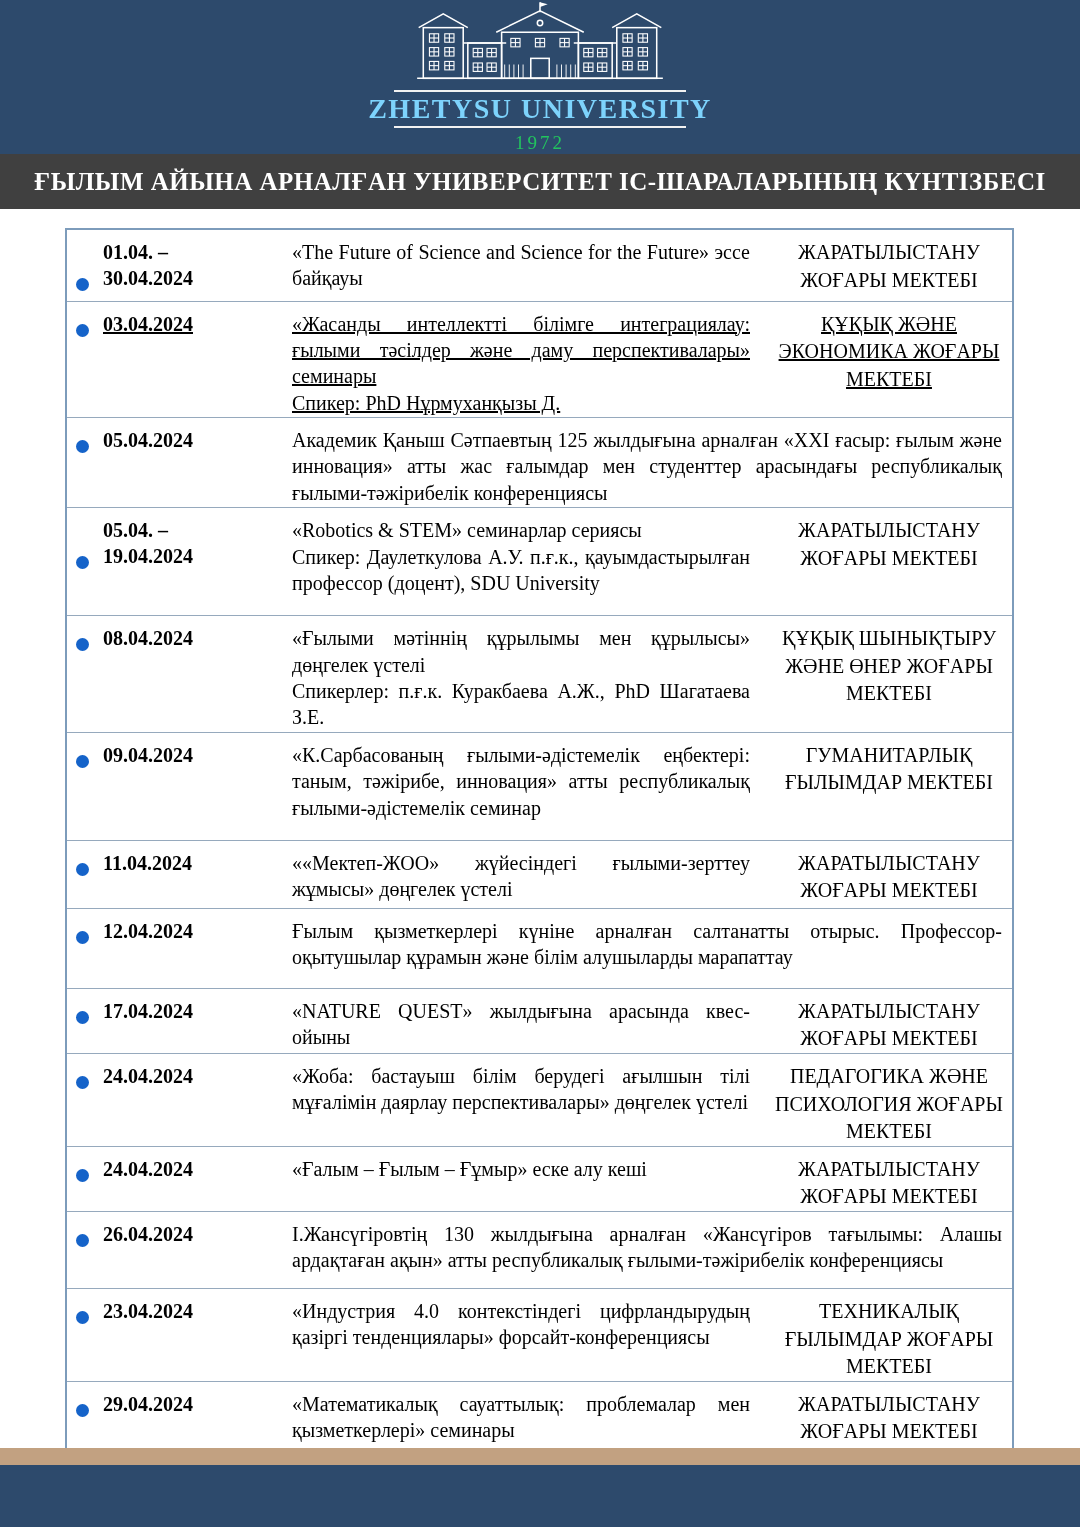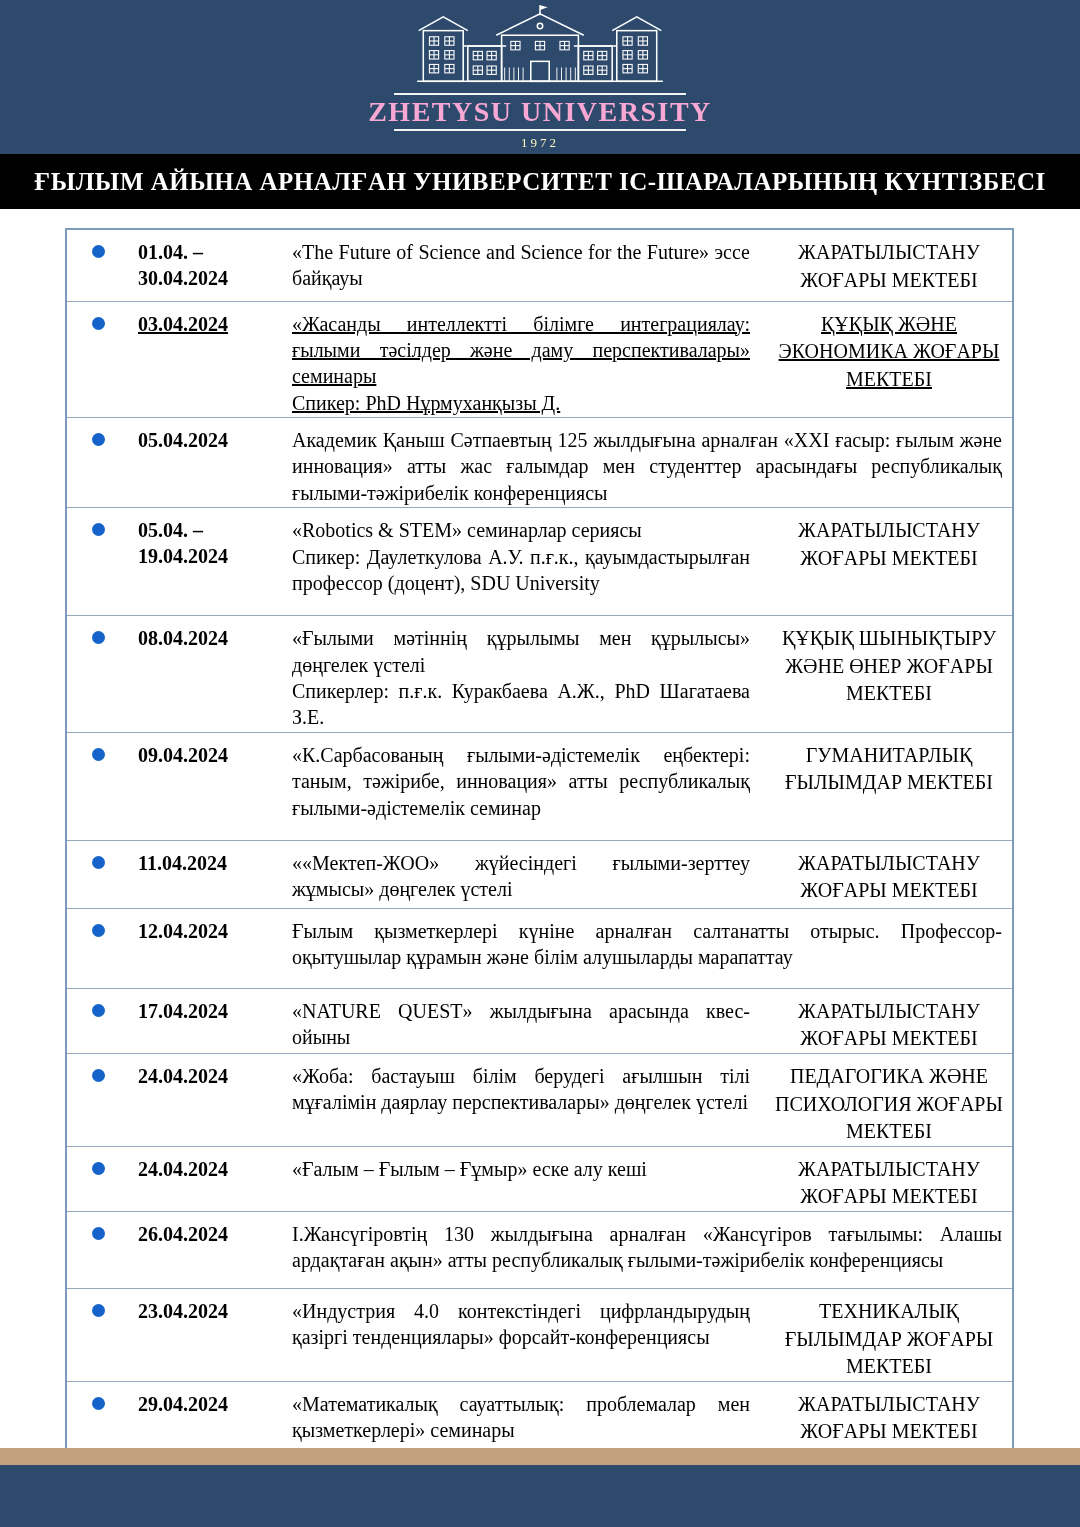--- a/index.html
+++ b/index.html
@@ -9,44 +9,44 @@
   }
   
   .header{
     background:#2d4a6c;height:154px;display:flex;flex-direction:column;
     align-items:center;justify-content:center;
   }
   .logo-block{display:flex;flex-direction:column;align-items:center;}
   .logo-svg{display:block;margin-bottom:2px;}
   .rule{width:292px;height:2px;background:#f2f2f2;margin:2px auto;}
   .uni-name{
-    color:#f9a8d4;font-weight:bold;font-size:28px;letter-spacing:1.5px;
+    color:#7dd3fc;font-weight:bold;font-size:28px;letter-spacing:1.5px;
     line-height:1.05;white-space:nowrap;
   }
-  .uni-year{color:#fef9c3;font-size:13px;letter-spacing:3px;margin-top:2px;}
+  .uni-year{color:#22c55e;font-size:19px;letter-spacing:3px;margin-top:2px;}
   
   .banner{
-    background:#000000;height:55px;display:flex;align-items:center;justify-content:center;
+    background:#404040;height:55px;display:flex;align-items:center;justify-content:center;
   }
   .banner-title{
     color:#ffffff;font-weight:bold;font-size:25px;letter-spacing:0.5px;white-space:nowrap;
   }
   
   .table-wrap{margin:19px 0 0 65px;}
   table.events{
     border-collapse:collapse;width:947px;table-layout:fixed;
     border:2px solid #7d9cbb;
   }
   table.events tr{border-bottom:1px solid #96a9bd;}
   table.events td{vertical-align:top;padding-top:9px;font-size:20px;}
   col.c-date{width:225px;}
   col.c-desc{width:475px;}
   col.c-school{width:247px;}
   .date-cell{font-weight:bold;}
-  .date-inner{display:flex;align-items:flex-start;padding-left:24px;gap:19px;}
+  .date-inner{display:flex;align-items:flex-end;padding-left:8px;}
   .dot{
     width:13px;height:13px;border-radius:50%;background:#1563c9;
     flex:none;margin:6px 14px 0 0;
   }
   .date-text{white-space:pre-line;line-height:1.3;}
   .desc-cell{
     text-align:justify;padding-right:16px;line-height:1.32;white-space:pre-line;
   }
   .desc-cell.full{padding-right:10px;}
   .school-cell{text-align:center;line-height:1.38;padding:25px 4px 0;}

